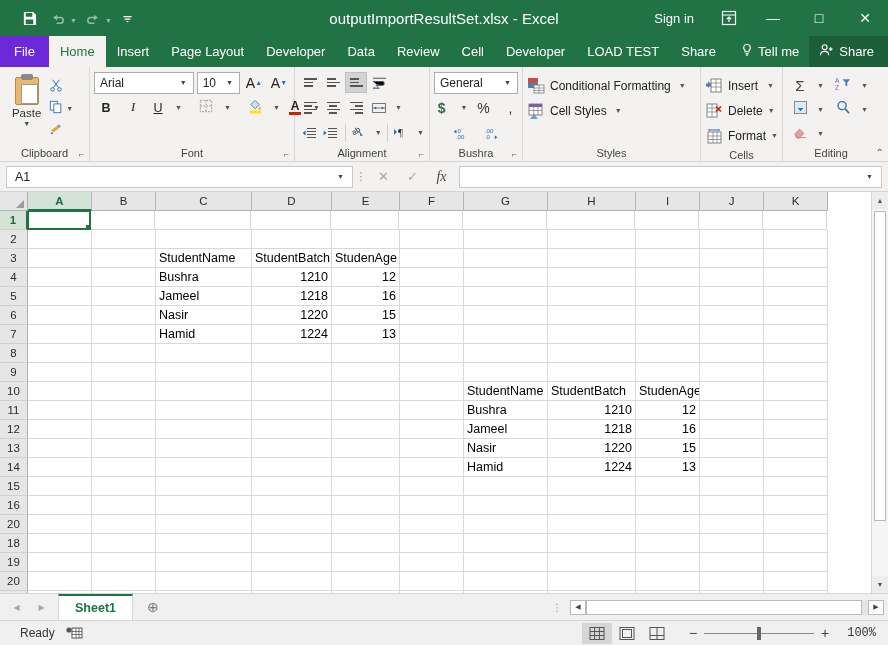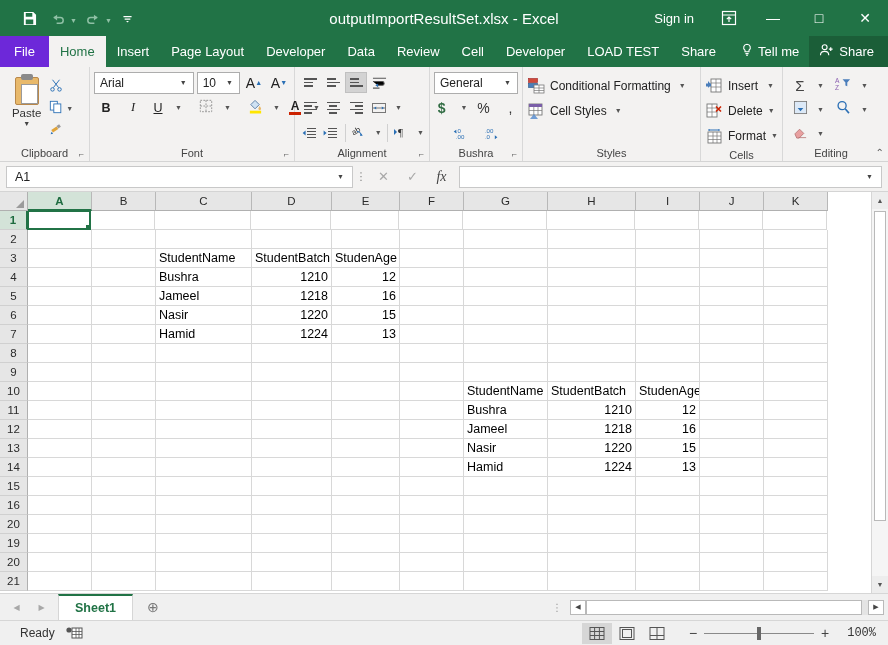--- a/index.html
+++ b/index.html
@@ -994,20 +994,34 @@
           <div class="cell" style="width: 80px;"></div>
           <div class="cell" style="width: 68px;"></div>
           <div class="cell" style="width: 64px;"></div>
           <div class="cell" style="width: 84px;"></div>
           <div class="cell" style="width: 88px;"></div>
           <div class="cell" style="width: 64px;"></div>
           <div class="cell" style="width: 64px;"></div>
           <div class="cell" style="width: 64px;"></div>
         </div>
         <div class="row">
+          <div class="rh">18</div>
+          <div class="cell" style="width: 64px;"></div>
+          <div class="cell" style="width: 64px;"></div>
+          <div class="cell" style="width: 96px;"></div>
+          <div class="cell" style="width: 80px;"></div>
+          <div class="cell" style="width: 68px;"></div>
+          <div class="cell" style="width: 64px;"></div>
+          <div class="cell" style="width: 84px;"></div>
+          <div class="cell" style="width: 88px;"></div>
+          <div class="cell" style="width: 64px;"></div>
+          <div class="cell" style="width: 64px;"></div>
+          <div class="cell" style="width: 64px;"></div>
+        </div>
+        <div class="row">
           <div class="rh">19</div>
           <div class="cell" style="width: 64px;"></div>
           <div class="cell" style="width: 64px;"></div>
           <div class="cell" style="width: 96px;"></div>
           <div class="cell" style="width: 80px;"></div>
           <div class="cell" style="width: 68px;"></div>
           <div class="cell" style="width: 64px;"></div>
           <div class="cell" style="width: 84px;"></div>
           <div class="cell" style="width: 88px;"></div>
           <div class="cell" style="width: 64px;"></div>

